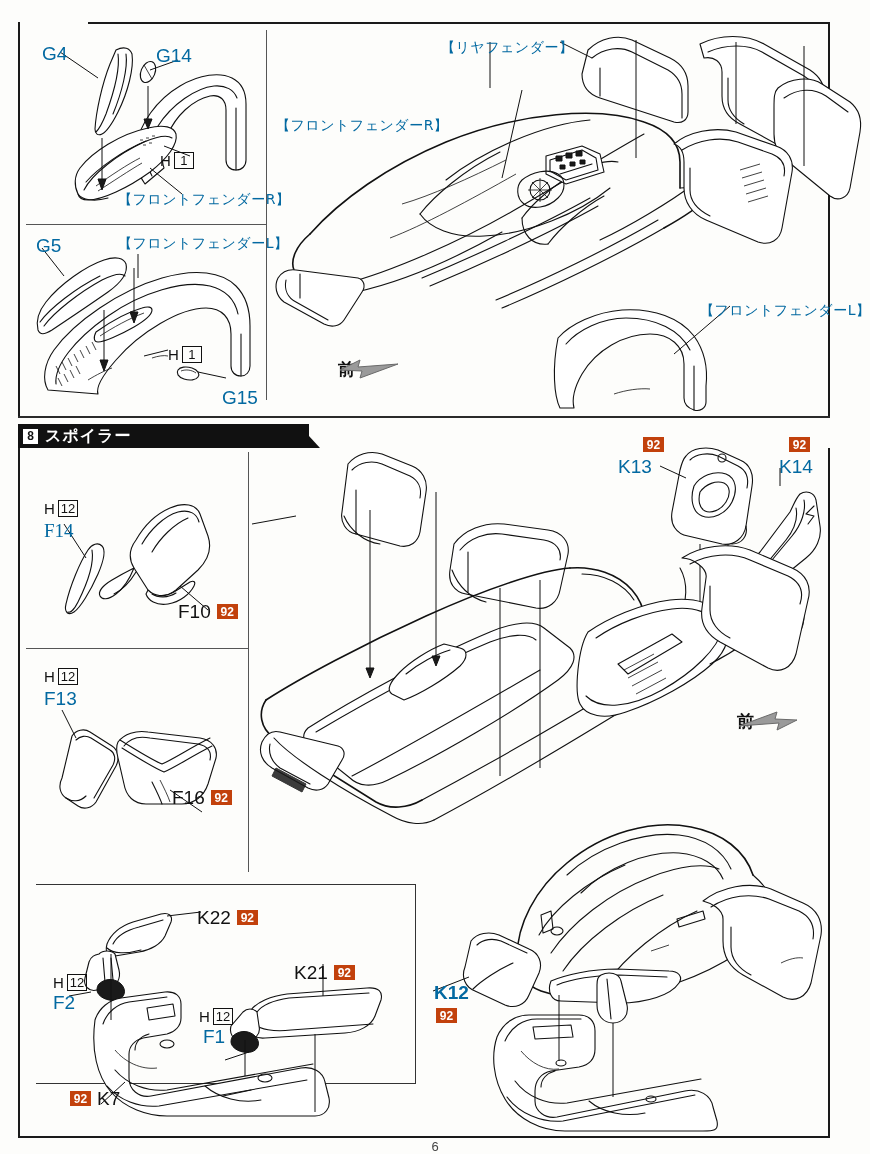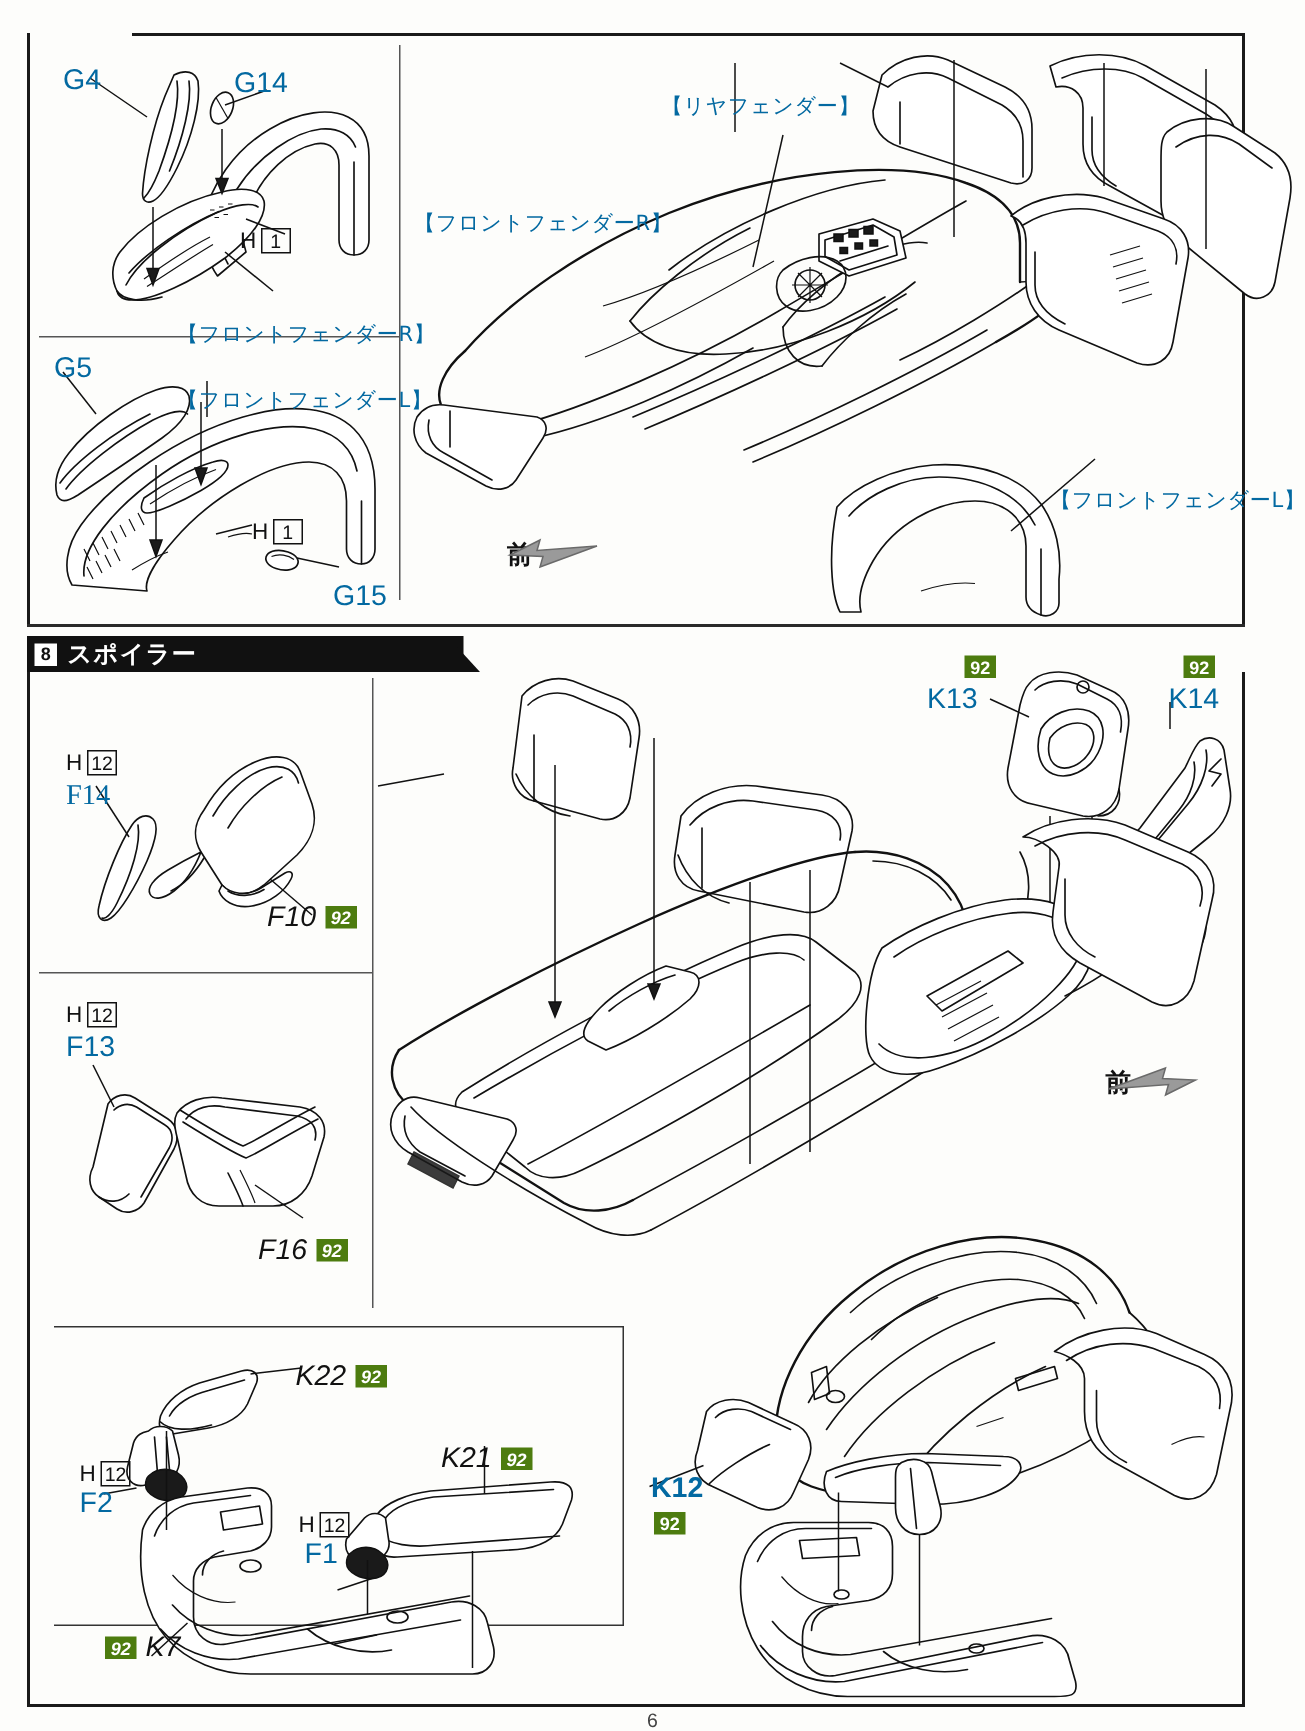--- a/index.html
+++ b/index.html
@@ -55,43 +55,42 @@
     white-space:nowrap;
     font-size:18px;
     color:#0369a1;
     letter-spacing:0px;
     line-height:1;
   }
   .lbl.jp{
     font-size:14px;
     font-family:"DejaVu Sans",sans-serif;
     letter-spacing:.5px;
-    margin-top:24px;
   }
   .lbl.part{font-size:19px;}
 
   
   .hbox{position:absolute;white-space:nowrap;font-size:15px;line-height:1;display:flex;align-items:center;gap:3px;}
   .hbox .bx{
     display:inline-flex;align-items:center;justify-content:center;
     min-width:14px;height:15px;padding:0 2px;
     border:1.5px solid #111;
     font-size:13px;line-height:1;
   }
   
   .badge{
     display:inline-flex;align-items:center;justify-content:center;
     min-width:17px;height:15px;padding:0 2px;
-    background:#4d7c0f;color:#fff;
+    background:#c2410c;color:#fff;
     font-size:12px;font-weight:bold;line-height:1;
     vertical-align:middle;
   }
   .badge-abs{position:absolute;}
 
-  .partrow{position:absolute;display:flex;align-items:center;gap:6px;white-space:nowrap;font-size:19px;line-height:1;font-style:italic;}
+  .partrow{position:absolute;display:flex;align-items:center;gap:6px;white-space:nowrap;font-size:19px;line-height:1;}
 
   
   .frontmark{position:absolute;display:flex;align-items:center;gap:4px;}
   .frontmark .jpfront{font-family:"DejaVu Sans",sans-serif;font-size:17px;font-weight:bold;}
 
   
   .pagenum{
     position:absolute;left:0;right:0;text-align:center;
     font-size:13px;color:#444;
   }
@@ -385,21 +384,21 @@
       <path class="leader" d="M22 20 L36 48"></path>
       <path class="leader" d="M162 122 L130 100"></path>
     </svg>
   </div>
 
   <div class="hbox" style="left:44px;top:668px;">
     <span>H</span>
     <span class="bx">12</span>
   </div>
   <div class="lbl part" style="left:44px;top:689px;">F13</div>
-  <div class="partrow" style="left:172px;top:788px;margin-top:36px;">
+  <div class="partrow" style="left:172px;top:788px;">
     <span>F16</span>
     <span class="badge">92</span>
   </div>
 
   <div class="badge badge-abs" style="left:643px;top:437px;">92</div>
   <div class="lbl part" style="left:618px;top:457px;">K13</div>
   <div class="badge badge-abs" style="left:789px;top:437px;">92</div>
   <div class="lbl part" style="left:779px;top:457px;">K14</div>
 
   <div class="art" style="left:660px;top:444px;">

